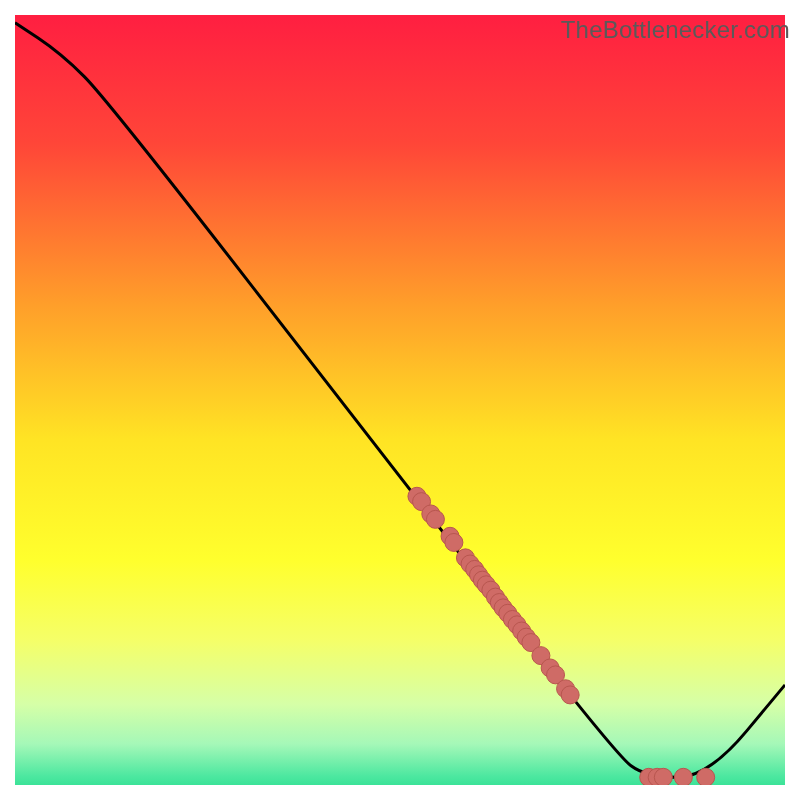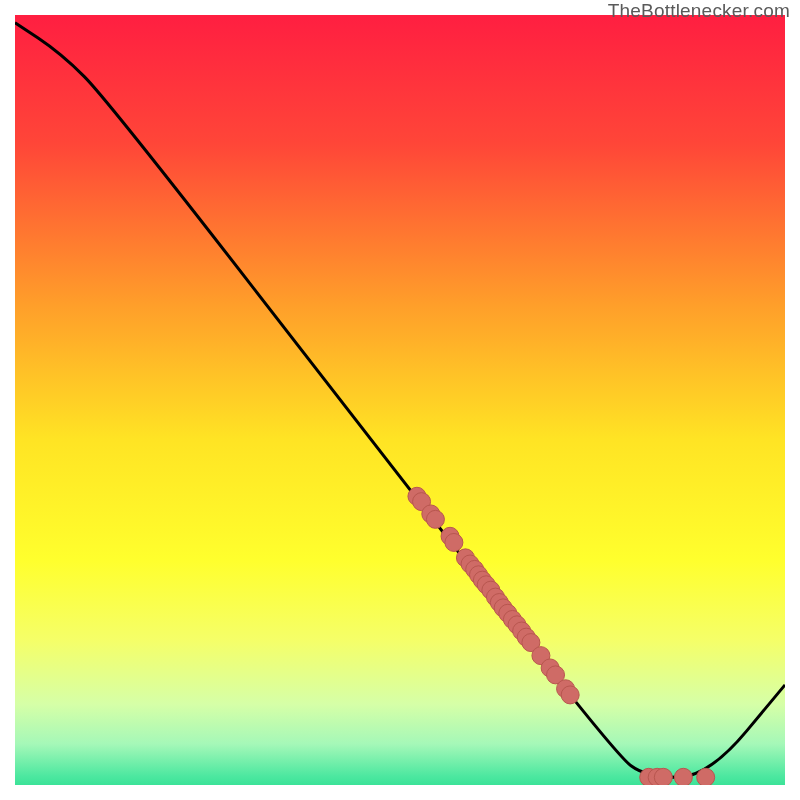--- a/index.html
+++ b/index.html
@@ -10,23 +10,23 @@
     overflow: hidden;
     font-family: Arial, Helvetica, sans-serif;
   }
   #chart-container {
     position: relative;
     width: 800px;
     height: 800px;
   }
   #watermark {
     position: absolute;
-    top: 0;
+    top: 16px;
     right: 10px;
-    font-size: 19px;
+    font-size: 24px;
     font-weight: 500;
     color: #5a5a5a;
     letter-spacing: 0.2px;
     z-index: 10;
     margin-left: 18px;
   }
   svg {
     display: block;
   }
 </style>

